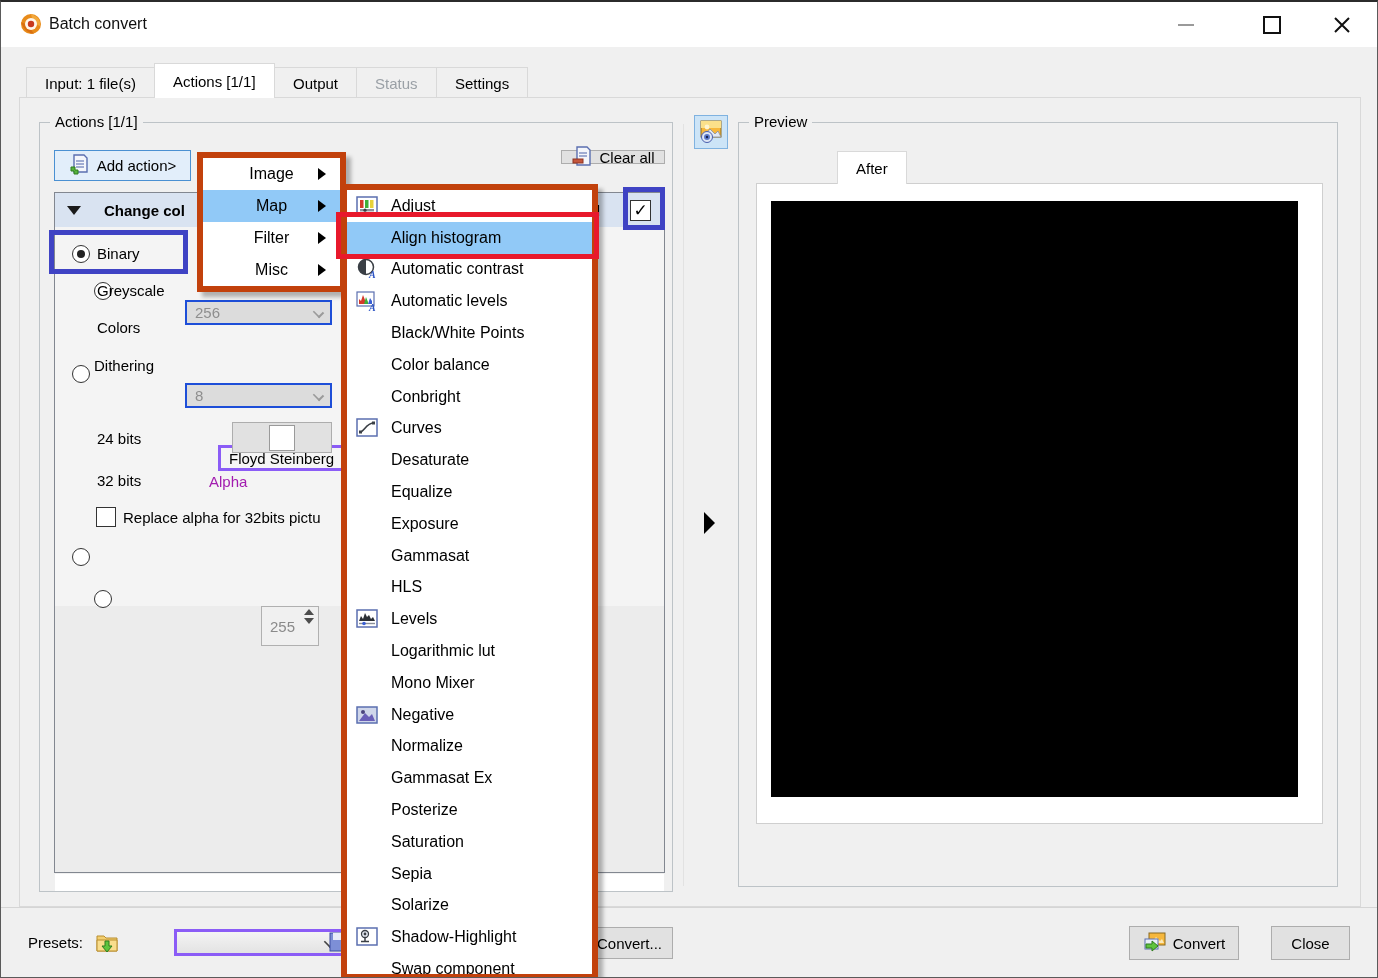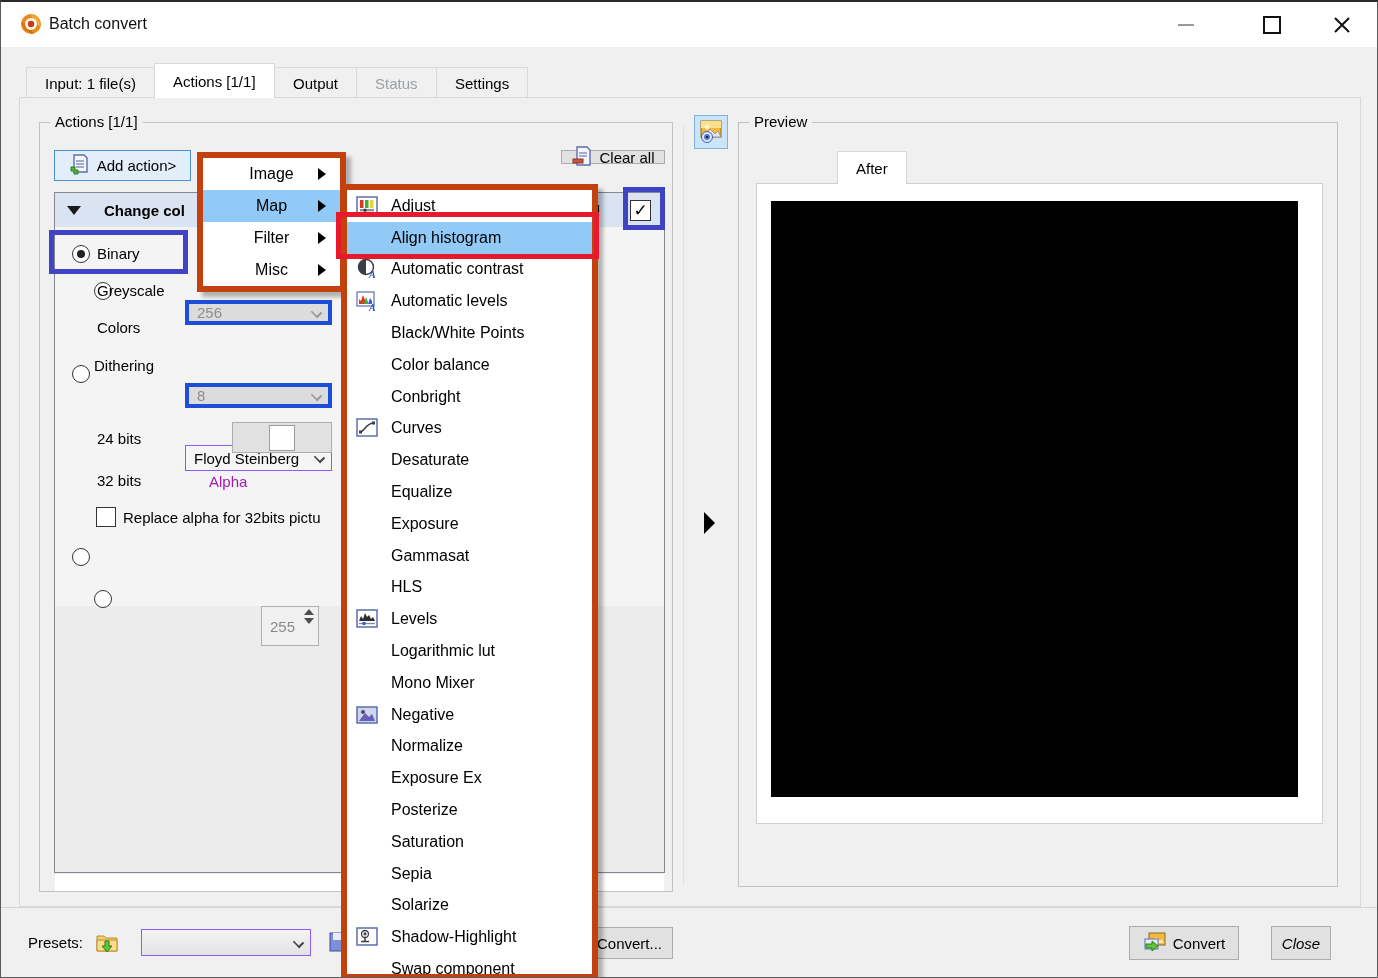--- a/index.html
+++ b/index.html
@@ -33,23 +33,23 @@
   
   #action-list { position:absolute; left:53px; top:190px; width:611px; height:681px; border:1px solid #828790; background:#ececec; }
   #action-header { position:absolute; left:0; top:0; width:100%; height:34px; background:#d9e3f1; display:flex; align-items:center; }
   #action-body { position:absolute; left:0; top:34px; width:100%; height:379px; background:#f4f4f4; }
   .tri-down { width:0; height:0; border-left:7px solid transparent; border-right:7px solid transparent; border-top:9px solid #1a1a1a; }
 
   
   .radio { width:18px; height:18px; border:1px solid #333; border-radius:50%; background:#fff; position:relative; display:inline-block; }
   .radio.checked::after { content:""; position:absolute; left:4px; top:4px; width:8px; height:8px; border-radius:50%; background:#222; }
   .checkbox { width:21px; height:21px; border:1px solid #333; background:#fff; display:flex; align-items:center; justify-content:center; font-size:17px; }
-  .combo { border:4px solid #1d4ed8; background:#dcdcdc; color:#8e8e8e; display:flex; align-items:center; padding:0 8px; position:relative; font-size:15px; }
+  .combo { border:2px solid #1d4ed8; background:#dcdcdc; color:#8e8e8e; display:flex; align-items:center; padding:0 8px; position:relative; font-size:15px; }
   .combo .chev { position:absolute; right:7px; top:50%; margin-top:-5px; width:9px; height:9px; border-right:2px solid #9a9a9a; border-bottom:2px solid #9a9a9a; transform:rotate(45deg) scaleY(.8); }
-  .combo.enabled { background:#f5f5f5; border:1px solid #8b5cf6; color:#000; }
+  .combo.enabled { background:#f5f5f5; border:3px solid #8b5cf6; color:#000;margin-left:33px; }
   .combo.enabled .chev { border-color:#444; }
   .label-grey { color:#a21caf; }
 
   
   .menu { position:absolute; background:#ffffff; border:6px solid #c2410c; box-shadow:5px 5px 4px rgba(0,0,0,0.28); z-index:10; }
   #add-menu { left:196px; top:150px; width:149px; }
   #add-menu .mrow { height:32px; display:flex; align-items:center; justify-content:center; position:relative; font-size:16px; }
   #add-menu .mrow .arrow { position:absolute; right:14px; width:0; height:0; border-top:6px solid transparent; border-bottom:6px solid transparent; border-left:8px solid #000; }
   #map-menu { left:340px; top:182px; width:257px; height:796px; overflow:hidden; }
   #map-menu .mrow { height:31.8px; display:flex; align-items:center; position:relative; font-size:16px; }
@@ -311,21 +311,21 @@
   </div>
   <div class="btn abs" style="left:1128px; top:924px; width:110px; height:34px;">
     <span><svg width="24" height="22" viewBox="0 0 24 22">
           <rect x="6" y="2" width="16" height="12" fill="#f6b73c" stroke="#8a6a20"></rect>
           <path d="M8 12 L13 6 L17 10 L19 8 L21 12 Z" fill="#fbe9b8"></path>
           <rect x="2" y="8" width="13" height="10" fill="#e8eef8" stroke="#5b6fb0"></rect>
           <path d="M3 13 h6 v-3 l6 5 l-6 5 v-3 h-6 z" fill="#5fc43e" stroke="#2f7d1e"></path>
         </svg></span>
     <span>Convert</span>
   </div>
-  <div class="btn abs" style="left:1270px; top:924px; width:60px; height:34px;font-style:italic;">
+  <div class="btn abs" style="left:1270px; top:924px; width:79px; height:34px;">
     <span>Close</span>
   </div>
 
   <div class="menu" id="add-menu">
 
   <div class="mrow">
         <span>Image</span>
         <span class="arrow"></span>
       </div>
       <div class="mrow highlighted">
@@ -454,21 +454,21 @@
           </svg>
         </span>
         <span class="mlabel">Negative</span>
       </div>
       <div class="mrow">
         <span class="mi-icon"></span>
         <span class="mlabel">Normalize</span>
       </div>
       <div class="mrow">
         <span class="mi-icon"></span>
-        <span class="mlabel">Exposure Ex</span>
+        <span class="mlabel">Gammasat Ex</span>
       </div>
       <div class="mrow">
         <span class="mi-icon"></span>
         <span class="mlabel">Posterize</span>
       </div>
       <div class="mrow">
         <span class="mi-icon"></span>
         <span class="mlabel">Saturation</span>
       </div>
       <div class="mrow">

